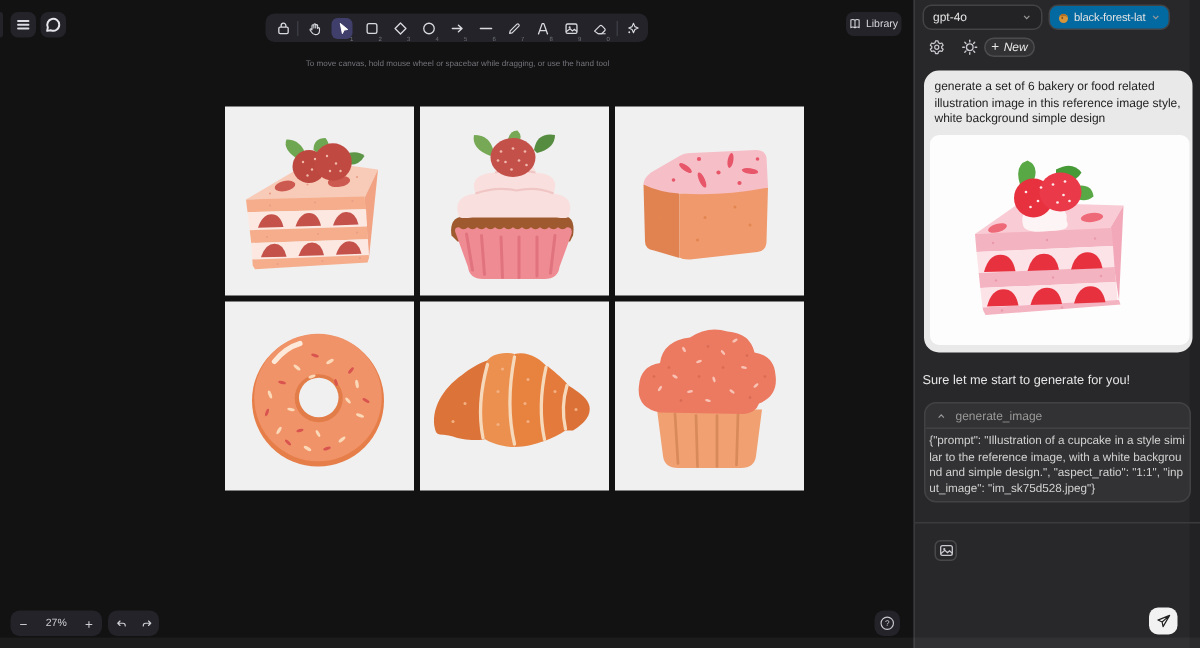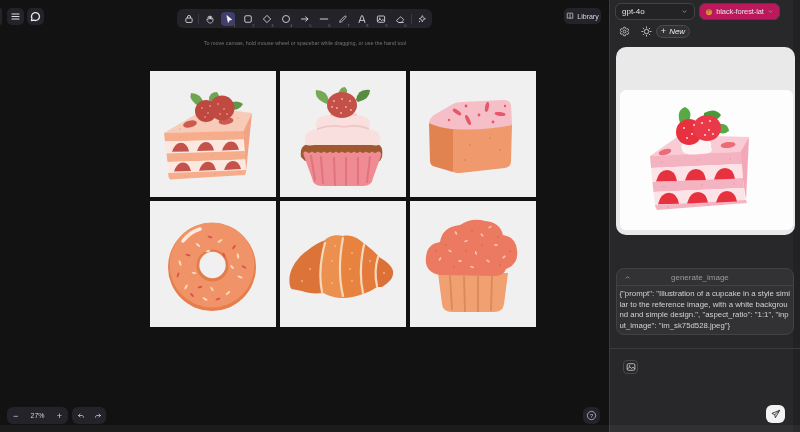--- a/index.html
+++ b/index.html
@@ -408,21 +408,21 @@
   <div class="abs" style="left:609px;top:0;width:191px;height:432px;background:#28282a;border-left:1px solid #3a3a3d;"></div>
 
   <div class="abs" style="left:793px;top:0;width:7px;height:432px;background:#222224;"></div>
 
   <div class="abs" style="left:615px;top:3px;width:80px;height:17px;background:#232325;border:1px solid #434346;border-radius:6px;display:flex;align-items:center;padding:0 6px;justify-content:space-between;">
     <span style="font-size:8px;color:#e3e3e3;">gpt-4o</span>
     <svg width="7" height="7" viewBox="0 0 12 12">
         <path d="M3 4.5 L6 7.5 L9 4.5" fill="none" stroke="#9a9a9a" stroke-width="1.4"></path>
       </svg>
   </div>
-  <div class="abs" style="left:699px;top:3px;width:81px;height:17px;background:#be185d;border:1px solid #434346;border-radius:6px;display:flex;align-items:center;padding:0 5px;gap:3px;justify-content:space-between;">
+  <div class="abs" style="left:699px;top:3px;width:81px;height:17px;background:#0369a1;border:1px solid #434346;border-radius:6px;display:flex;align-items:center;padding:0 5px;gap:3px;">
     <svg width="8" height="8" viewBox="0 0 12 12" style="flex:none;">
         <circle cx="6" cy="6.5" r="4.5" fill="#d9953a"></circle>
         <path d="M2.5 4 Q4 1 7 2 Q9 2.5 9.5 5 Q7 3.5 4.5 4.5 Z" fill="#b06f24"></path>
         <circle cx="4.8" cy="6" r="0.9" fill="#7a4a14"></circle>
       </svg>
     <span style="font-size:7.5px;color:#e3e3e3;white-space:nowrap;overflow:hidden;letter-spacing:-0.1px;">black-forest-lat</span>
     <svg width="7" height="7" viewBox="0 0 12 12" style="flex:none;">
         <path d="M3 4.5 L6 7.5 L9 4.5" fill="none" stroke="#9a9a9a" stroke-width="1.4"></path>
       </svg>
   </div>
@@ -443,20 +443,21 @@
         <line x1="3.2" y1="12.8" x2="4.3" y2="11.7"></line>
         <line x1="11.7" y1="4.3" x2="12.8" y2="3.2"></line>
       </g>
     </svg>
   <div class="abs" style="left:656px;top:25px;width:34px;height:13px;background:#323234;border:1px solid #4c4c4f;border-radius:7px;display:flex;align-items:center;justify-content:center;gap:3px;">
     <span style="font-size:9px;color:#e8e8e8;line-height:1;">+</span>
       <span style="font-size:8px;color:#e8e8e8;font-style:italic;">New</span>
   </div>
 
   <div class="abs" style="left:616px;top:47px;width:179px;height:188px;background:#e9e9e9;border-radius:10px;padding:6px 5px 5px 5px;">
+    <div style="font-size:8px;line-height:10.5px;color:#222;padding-left:2px;">generate a set of 6 bakery or food related illustration image in this reference image style, white background simple design</div>
     <div class="abs" style="left:4px;top:43px;width:173px;height:140px;background:#fdfdfd;border-radius:6px;" id="chatimg">
   <svg width="171" height="140" viewBox="0 0 171 140">
 
     <polygon points="30,66 60,45 129,47 119,64" fill="#f9ccd5"></polygon>
 
     <polygon points="119,64 129,47 126,110" fill="#f2a8b8"></polygon>
 
     <polygon points="30,66 121,62 122,74 31,78" fill="#f4b3c0"></polygon>
     <polygon points="31,78 122,74 123,88 32.5,92" fill="#fce3e7"></polygon>
     <polygon points="32.5,92 123,88 124,98 33.5,102" fill="#f4b3c0"></polygon>
@@ -500,27 +501,28 @@
             <circle cx="44" cy="97" r="0.8"></circle>
             <circle cx="82" cy="95" r="0.8"></circle>
             <circle cx="114" cy="94" r="0.8"></circle>
             <circle cx="48" cy="117" r="0.8"></circle>
             <circle cx="88" cy="115" r="0.8"></circle>
           </g>
   </svg>
       </div>
   </div>
 
+  <div class="abs" style="left:615px;top:248px;font-size:8.5px;color:#e6e6e6;">Sure let me start to generate for you!</div>
 
   <div class="abs" style="left:616px;top:268px;width:178px;height:67px;background:#323234;border:1px solid #424245;border-radius:8px;overflow:hidden;">
     <div style="height:17px;border-bottom:1px solid #424245;display:flex;align-items:center;padding:0 7px;gap:6px;">
       <svg width="7" height="7" viewBox="0 0 12 12">
           <path d="M3 7.5 L6 4.5 L9 7.5" fill="none" stroke="#9a9a9a" stroke-width="1.4"></path>
         </svg>
-      <span style="font-size:8px;color:#9a9a9a;margin-left:34px;">generate_image</span>
+      <span style="font-size:8px;color:#9a9a9a;">generate_image</span>
     </div>
     <div style="padding:3px 2.5px;font-size:7.8px;line-height:10.6px;color:#d2d2d2;word-break:break-all;">{"prompt": "Illustration of a cupcake in a style similar to the reference image, with a white background and simple design.", "aspect_ratio": "1:1", "input_image": "im_sk75d528.jpeg"}</div>
   </div>
 
   <div class="abs" style="left:610px;top:348px;width:190px;height:1px;background:#3b3b3e;"></div>
 
   <div class="abs" style="left:623px;top:360px;width:15px;height:14px;border:1px solid #48484b;border-radius:4px;display:flex;align-items:center;justify-content:center;">
     <svg width="10" height="10" viewBox="0 0 16 16">
         <rect x="1.8" y="2.8" width="12.4" height="10.4" rx="2" fill="none" stroke="#c9c9cf" stroke-width="1.4"></rect>
         <circle cx="5.6" cy="6.4" r="1.2" fill="#c9c9cf"></circle>

